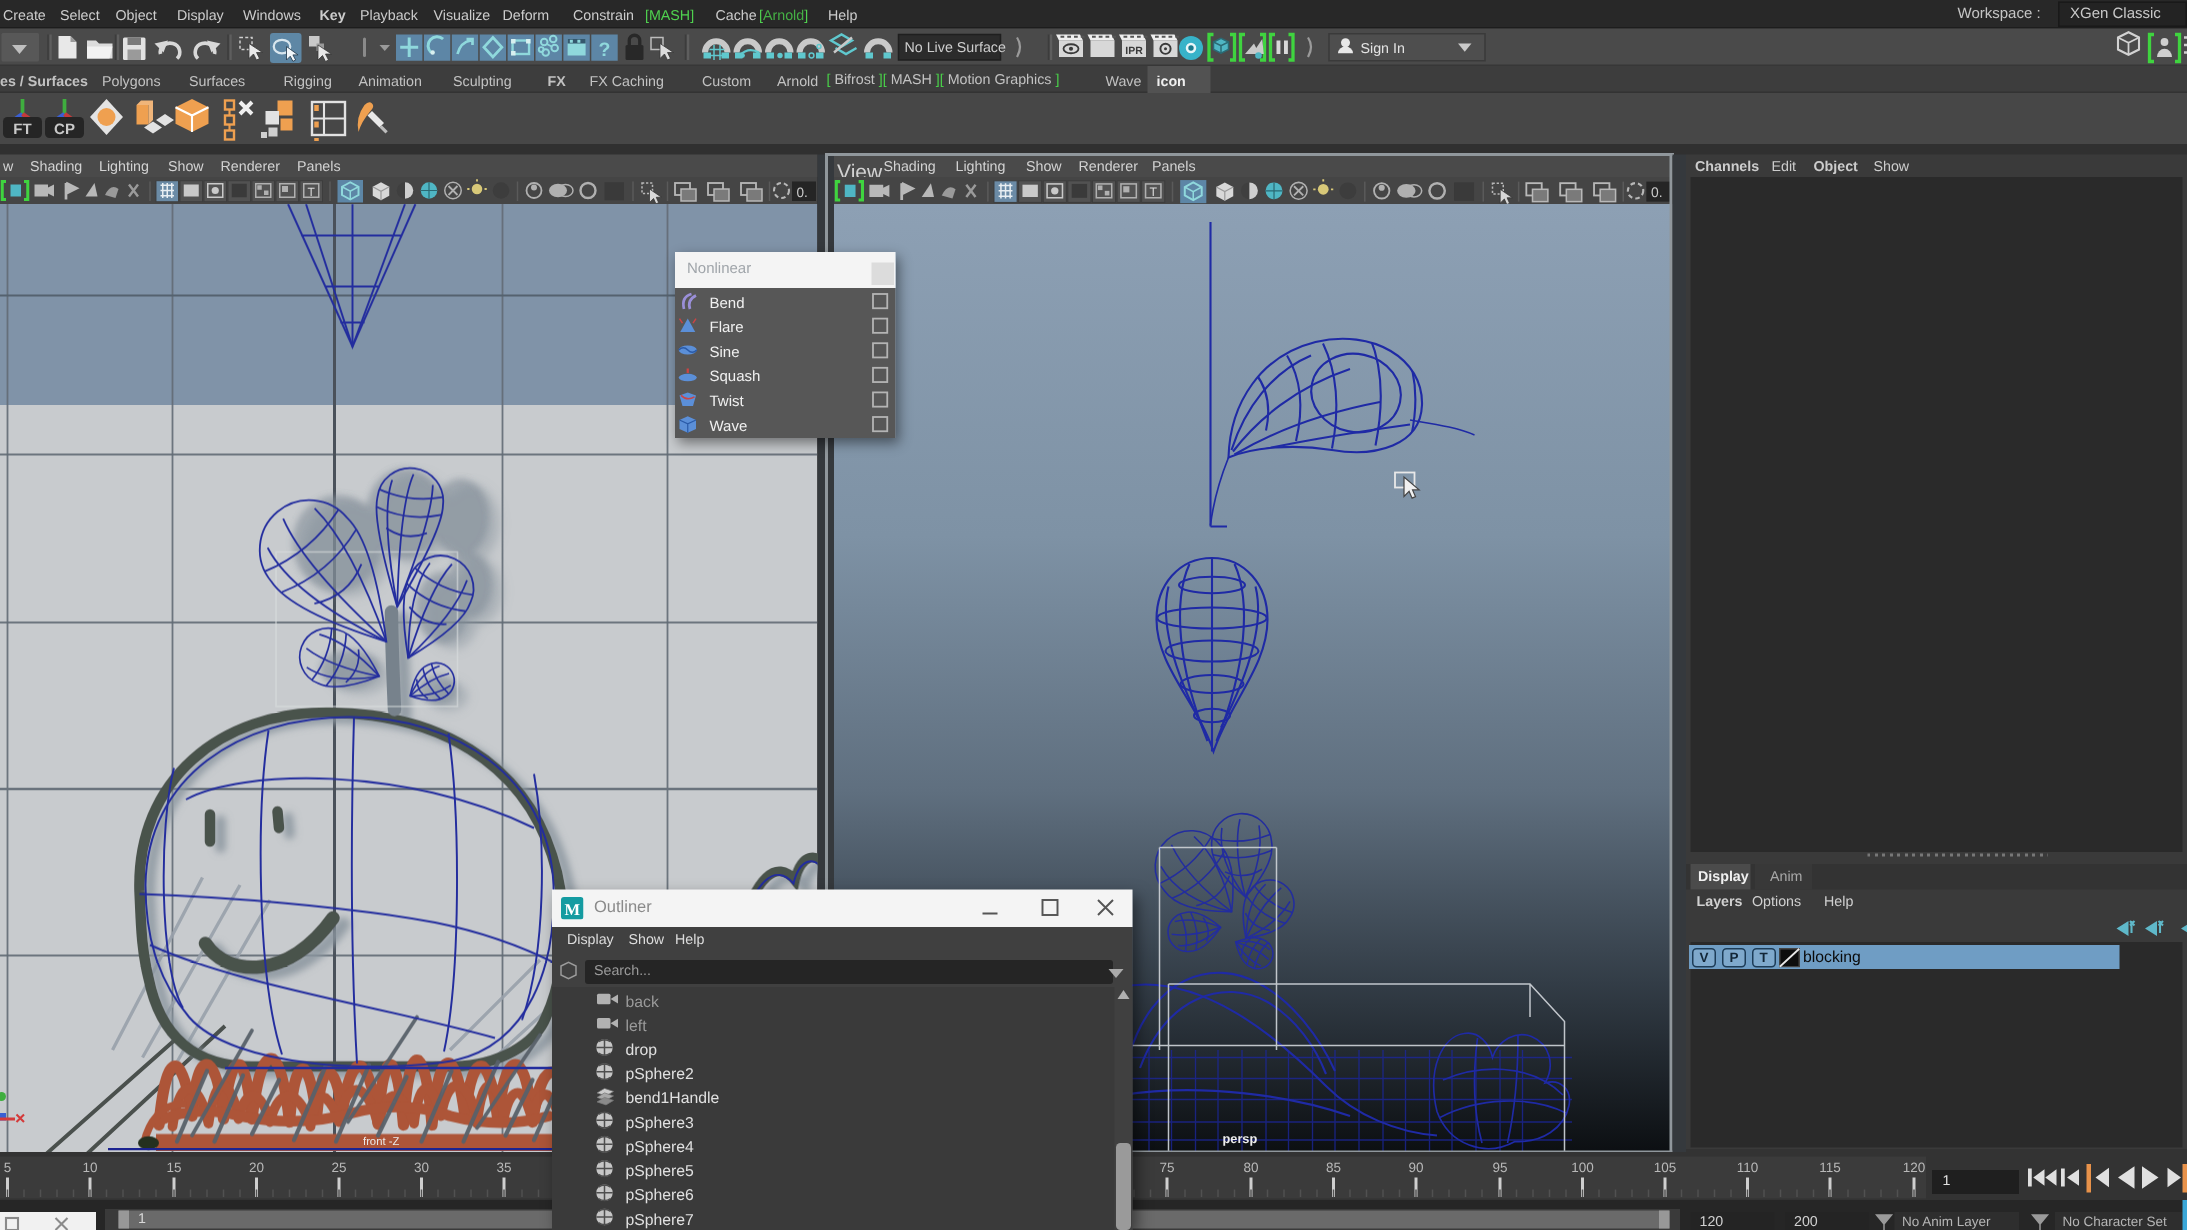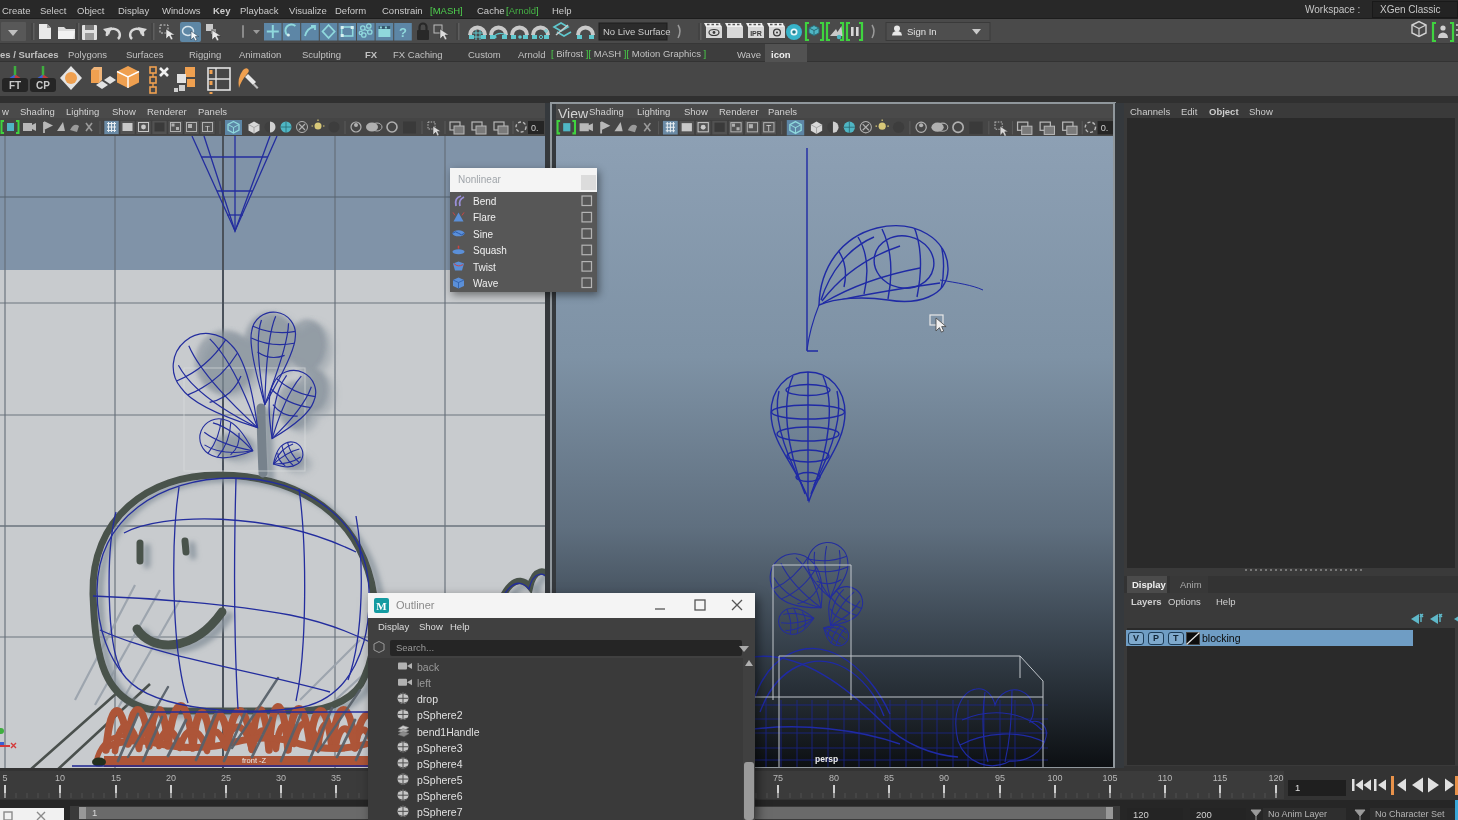--- a/index.html
+++ b/index.html
@@ -637,21 +637,21 @@
     <rect x="930" y="315" width="13" height="10" fill="none" stroke="#e8e8e8" stroke-width="1.2"></rect>
     <path d="M936 318 l0 13 3.4-3.4 2 4.5 2.3-1 -2-4.5 4.4 0 z" fill="#f0f0f0" stroke="#444" stroke-width="0.8"></path>
   </svg>
 <div class="abs" style="left:550px;top:102px;width:566px;height:2px;background:#90979c"></div>
 <div class="abs" style="left:550px;top:767px;width:566px;height:2px;background:#90979c"></div>
 <div class="abs" style="left:550px;top:102px;width:2px;height:667px;background:#90979c"></div>
 <div class="abs" style="left:1113px;top:102px;width:2px;height:667px;background:#90979c"></div>
 <div class="abs" style="left:1116px;top:628px;width:6px;height:14px;background:#4b9fd4"></div>
 <div class="abs" style="left:1115px;top:103px;width:9px;height:665px;background:#35393d"></div>
 <div class="abs" style="left:1124px;top:103px;width:334px;height:663px;background:#3a3a3a"></div>
-<div class="t" style="left:1130px;top:106px;font-size:9.5px;color:#cccccc;font-weight:normal;">Channels</div>
+<div class="t" style="left:1130px;top:106px;font-size:9.5px;color:#cccccc;font-weight:bold;">Channels</div>
 <div class="t" style="left:1181px;top:106px;font-size:9.5px;color:#cccccc;font-weight:normal;">Edit</div>
 <div class="t" style="left:1209px;top:106px;font-size:9.5px;color:#cccccc;font-weight:bold;">Object</div>
 <div class="t" style="left:1249px;top:106px;font-size:9.5px;color:#cccccc;font-weight:normal;">Show</div>
 <div class="abs" style="left:1127px;top:118px;width:328px;height:450px;background:#2a2a2a"></div>
 <div class="t" style="left:1245,top:566px"></div>
 <div class="abs" style="left:1245px;top:569px;width:120px;height:2px;background:repeating-linear-gradient(90deg,#777 0 2px,transparent 2px 5px)"></div>
 <div class="abs" style="left:1124px;top:576px;width:334px;height:17px;background:#333333"></div>
 <div class="abs" style="left:1127px;top:576px;width:40px;height:17px;background:#4b4b4b"></div>
 <div class="abs" style="left:1170px;top:576px;width:38px;height:17px;background:#383838"></div>
 <div class="t" style="left:1132px;top:579px;font-size:9.5px;color:#f0f0f0;font-weight:bold;">Display</div>

